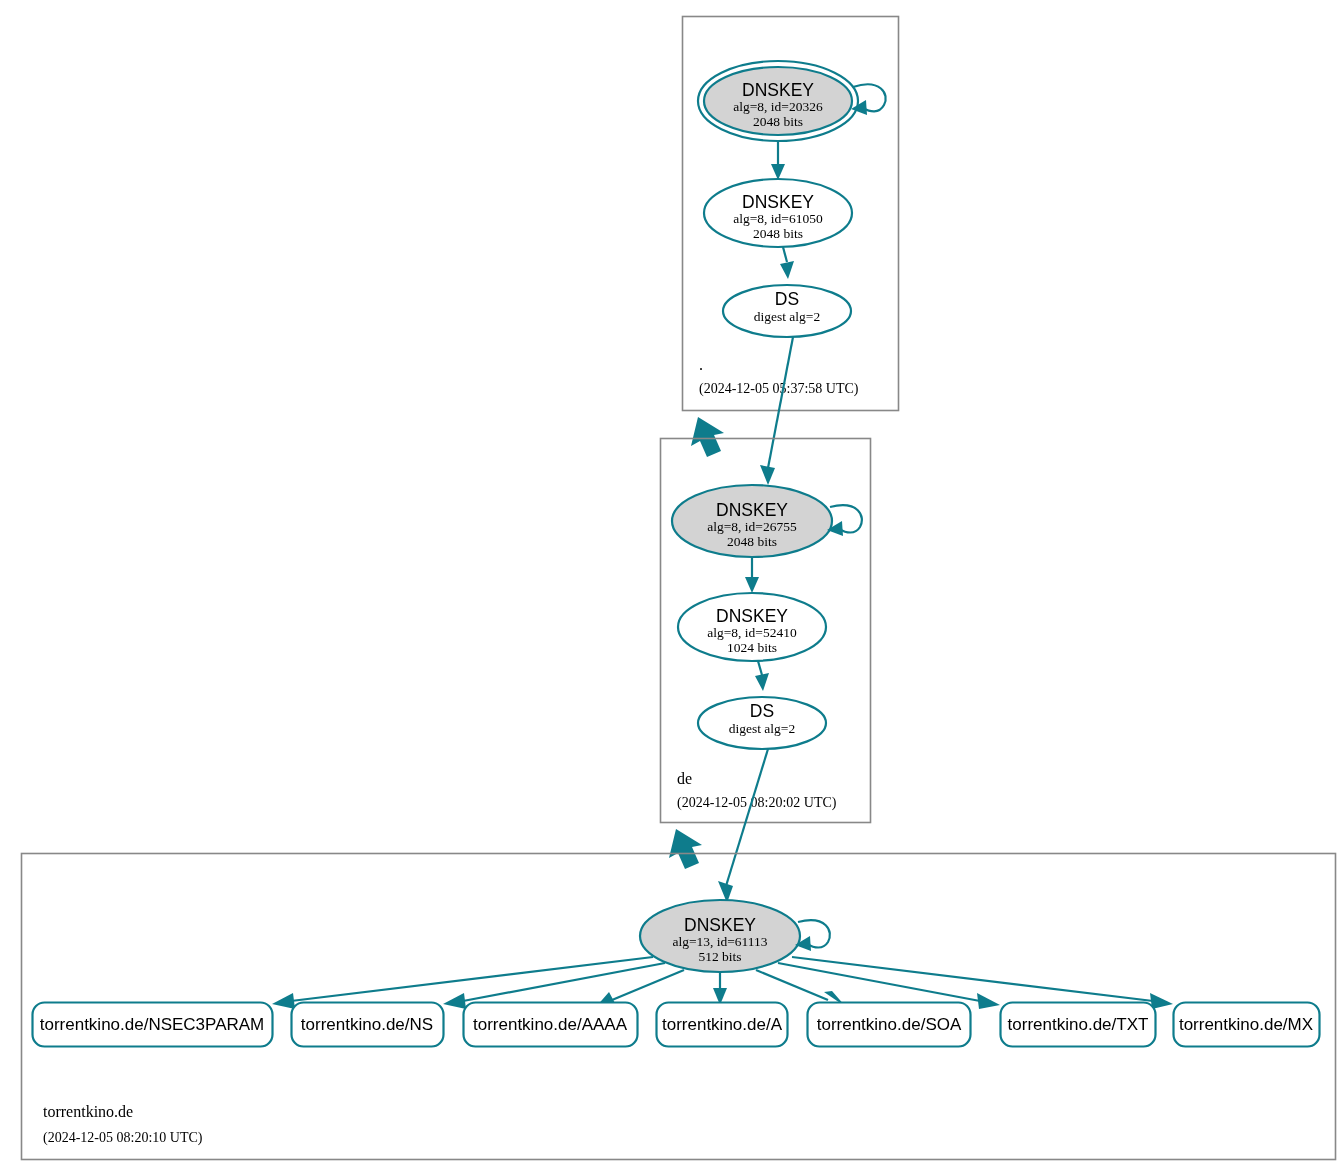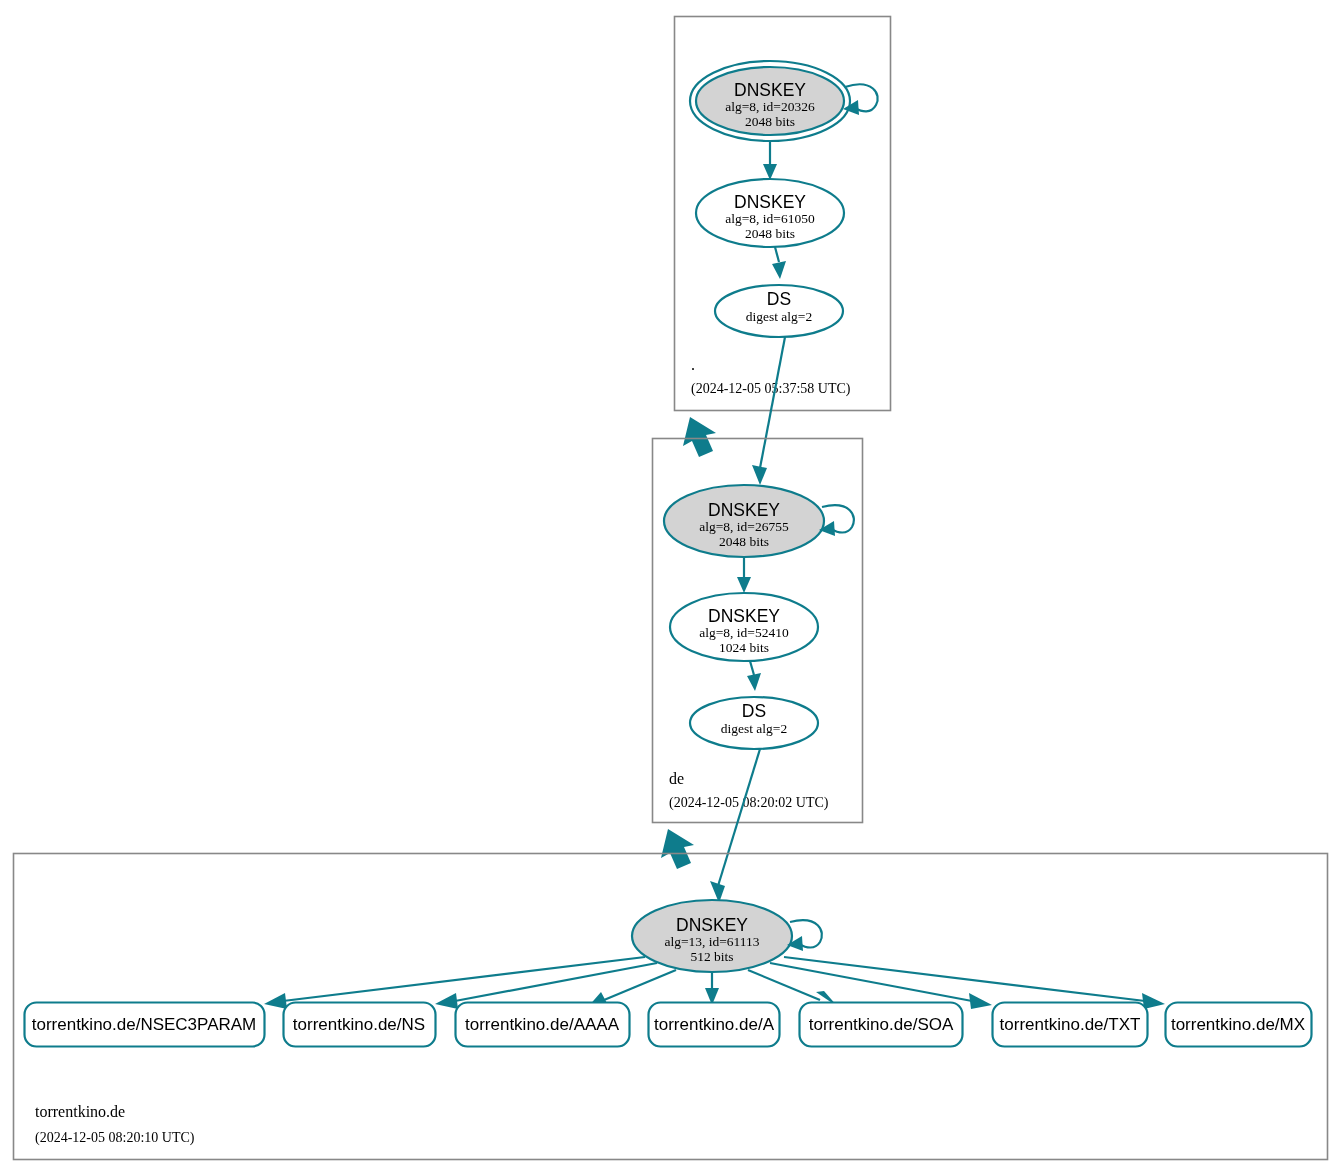--- a/index.html
+++ b/index.html
@@ -10,21 +10,21 @@
   }
   body {
     font-family: "Liberation Sans", sans-serif;
     width: 1341px;
     height: 1173px;
     position: relative;
     overflow: hidden;
   }
   #diagram-root {
     position: absolute;
-    left: 0; top: 0;
+    left: 8px; top: 0;
     width: 1169px;
     height: 1173px;
   }
   svg#graph {
     position: absolute;
     left: 0; top: 0;
     width: 1341px;
     height: 1173px;
     display: block;
   }

